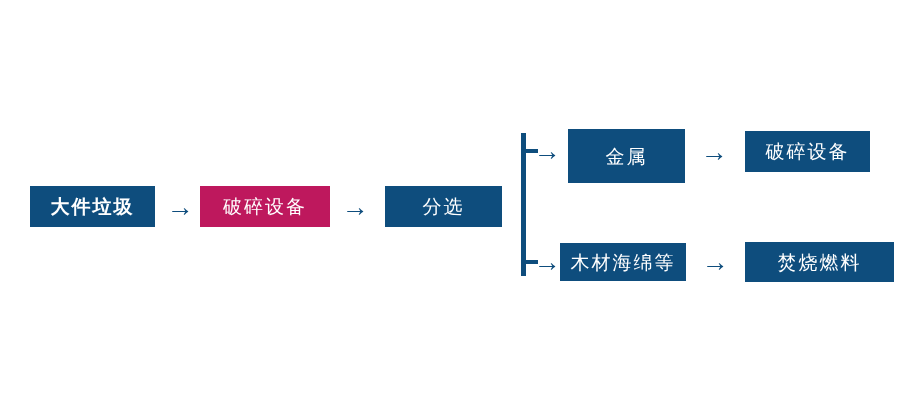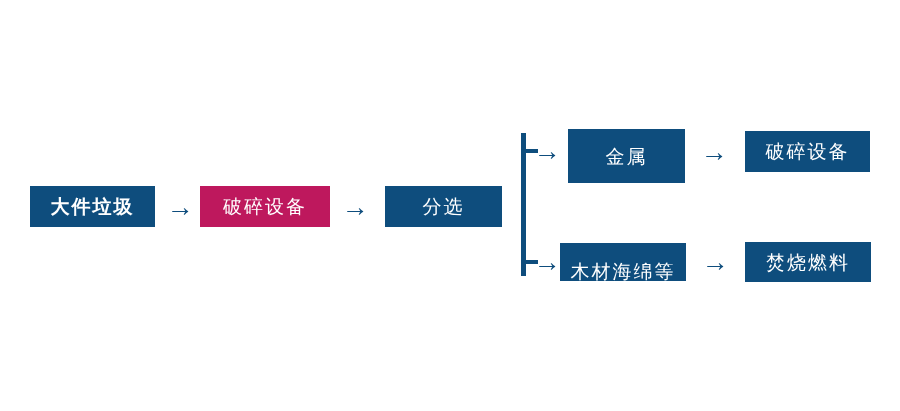--- a/index.html
+++ b/index.html
@@ -99,25 +99,25 @@
   <div class="node blue" style="left:745px; top:131px; width:125px; height:41px;">
     <span>破碎设备</span>
   </div>
 
   <div class="branch-stub" style="left:524px; top:260px; width:14px; height:4px;"></div>
 
   <div class="arrow" style="left:530px; top:245px; width:34px; height:34px;">
     <span>→</span>
   </div>
 
-  <div class="node blue" style="left:560px; top:243px; width:126px; height:38px;align-items:flex-end;">
+  <div class="node blue" style="left:560px; top:243px; width:126px; height:38px;">
     <span>木材海绵等</span>
   </div>
 
   <div class="arrow" style="left:698px; top:245px; width:34px; height:34px;">
     <span>→</span>
   </div>
 
-  <div class="node blue" style="left:745px; top:242px; width:126px; height:40px;">
+  <div class="node blue" style="left:745px; top:242px; width:149px; height:40px;">
     <span>焚烧燃料</span>
   </div>
 
 </div>
 
 </body></html>

